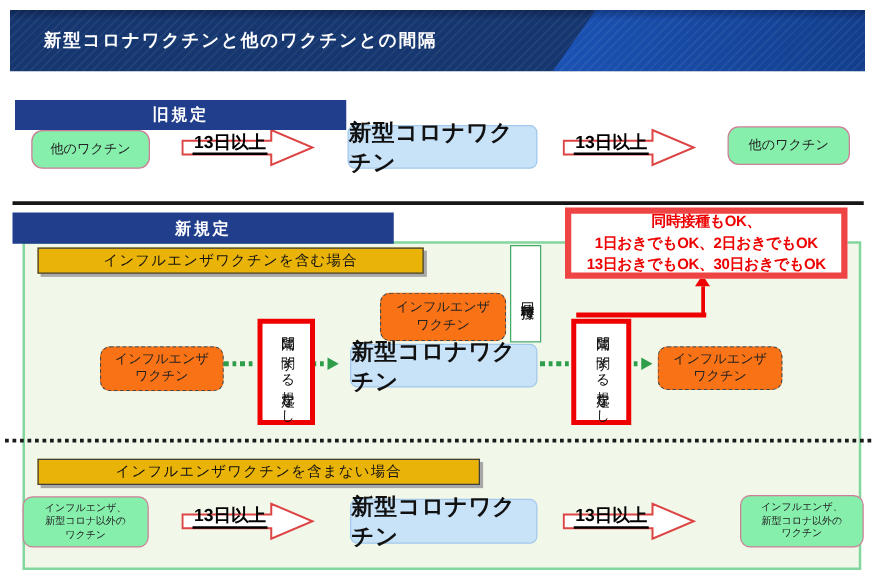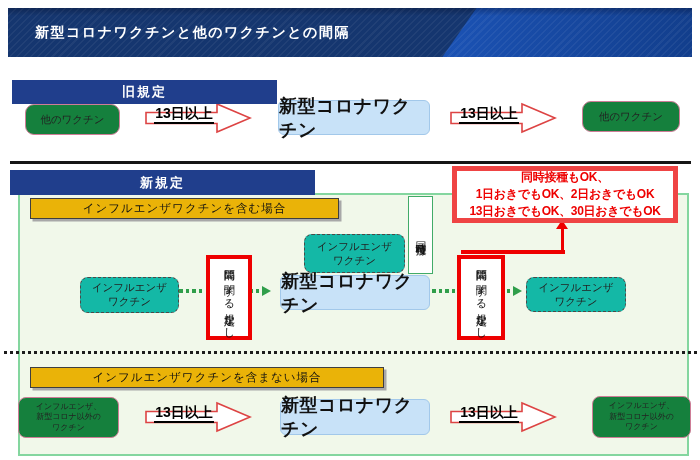--- a/index.html
+++ b/index.html
@@ -29,32 +29,32 @@
   }
   
   .banner{
     position:absolute;background:#203E8C;color:#fff;font-weight:bold;font-size:13px;
     display:flex;align-items:center;justify-content:center;letter-spacing:2px;z-index:5;
   }
   .banner-old{left:12px;top:67px;width:265px;height:24px;margin-top:13px;}
   .banner-new{left:10px;top:170px;width:305px;height:25px;}
   
   .pink-box{
-    position:absolute;background:#15803d;border:1px solid #CE7D97;border-radius:9px;
+    position:absolute;background:#86efac;border:1px solid #CE7D97;border-radius:9px;
     display:flex;flex-direction:column;align-items:center;justify-content:center;
     font-size:10.5px;color:#222;text-align:center;line-height:1.3;
   }
   .pink-box.small{font-size:8px;border-radius:8px;}
   .blue-box{
     position:absolute;background:#C8E2F8;border:1px solid #A2C8EA;border-radius:6px;
     display:flex;align-items:center;justify-content:center;
     font-size:18px;font-weight:bold;color:#111;letter-spacing:.5px;
   }
   .dashed-box{
-    position:absolute;background:#14b8a6;border:1.4px dashed #4a4a4a;border-radius:8px;
+    position:absolute;background:#f97316;border:1.4px dashed #4a4a4a;border-radius:8px;
     display:flex;flex-direction:column;align-items:center;justify-content:center;
     font-size:10.5px;color:#222;text-align:center;line-height:1.3;z-index:3;
   }
   .label-box{
     position:absolute;background:#eab308;border:1.5px solid #3f3f3f;
     box-shadow:2.5px 2.5px 0 #a8a8a8;
     display:flex;align-items:center;justify-content:center;
     font-size:11.5px;color:#111;letter-spacing:1px;z-index:4;
   }
   

